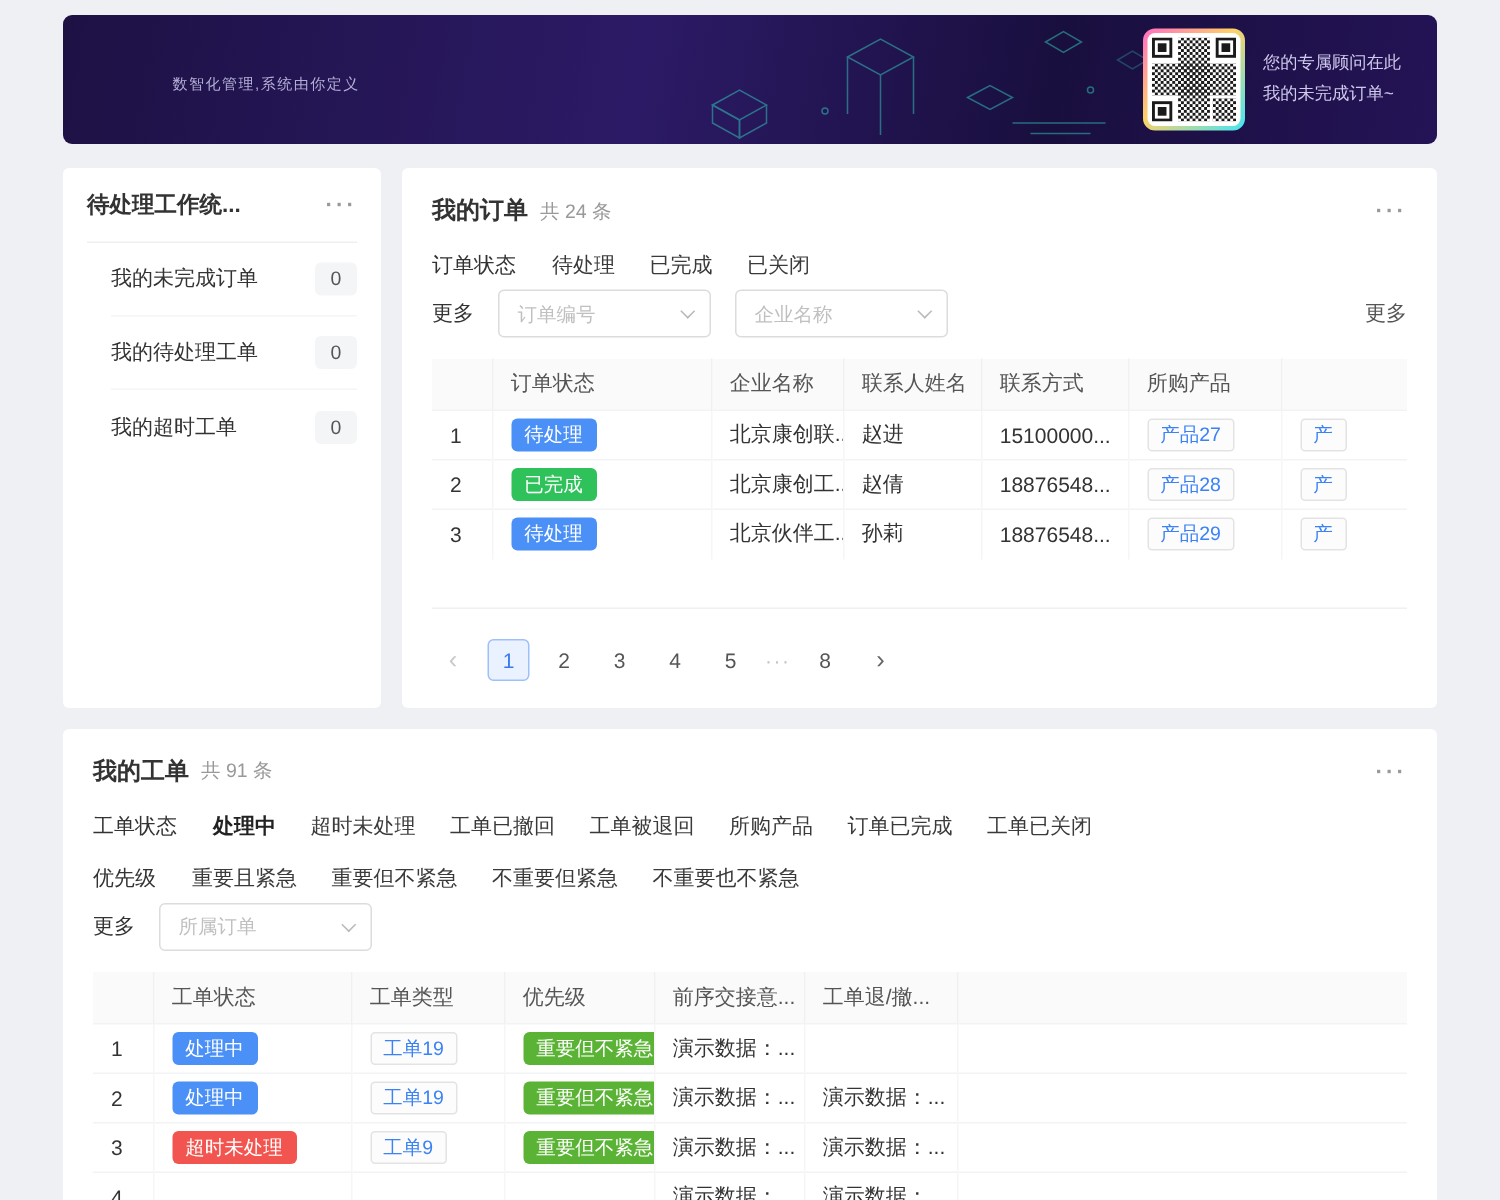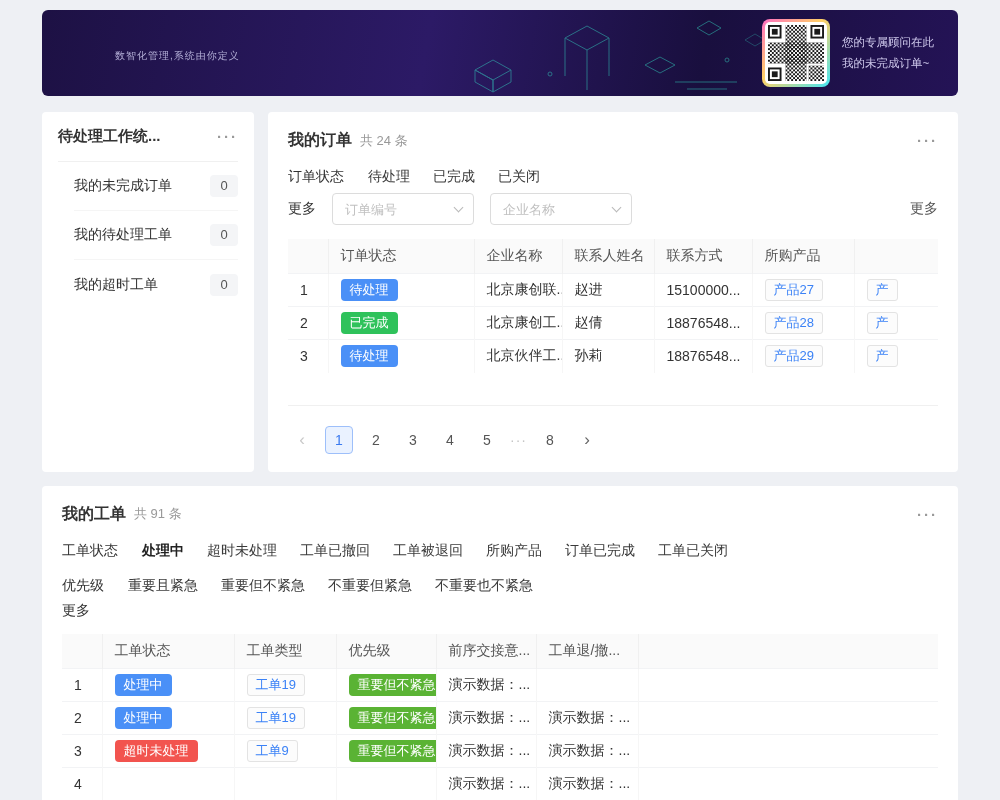--- a/index.html
+++ b/index.html
@@ -298,20 +298,24 @@
     <div class="filter-row">
       <span class="filter-label">优先级</span>
       <span class="filter-opt">重要且紧急</span>
       <span class="filter-opt">重要但不紧急</span>
       <span class="filter-opt">不重要但紧急</span>
       <span class="filter-opt">不重要也不紧急</span>
     </div>
 
     <div class="more-row">
       <span>更多</span>
+      <span class="select">
+        <input readonly="" placeholder="所属订单" style="">
+        <span class="chev"></span>
+      </span>
     </div>
 
     <table class="tbl">
       <colgroup>
         <col style="width:40px">
           <col style="width:132px">
           <col style="width:102px">
         <col style="width:100px">
           <col style="width:100px">
           <col style="width:102px">

